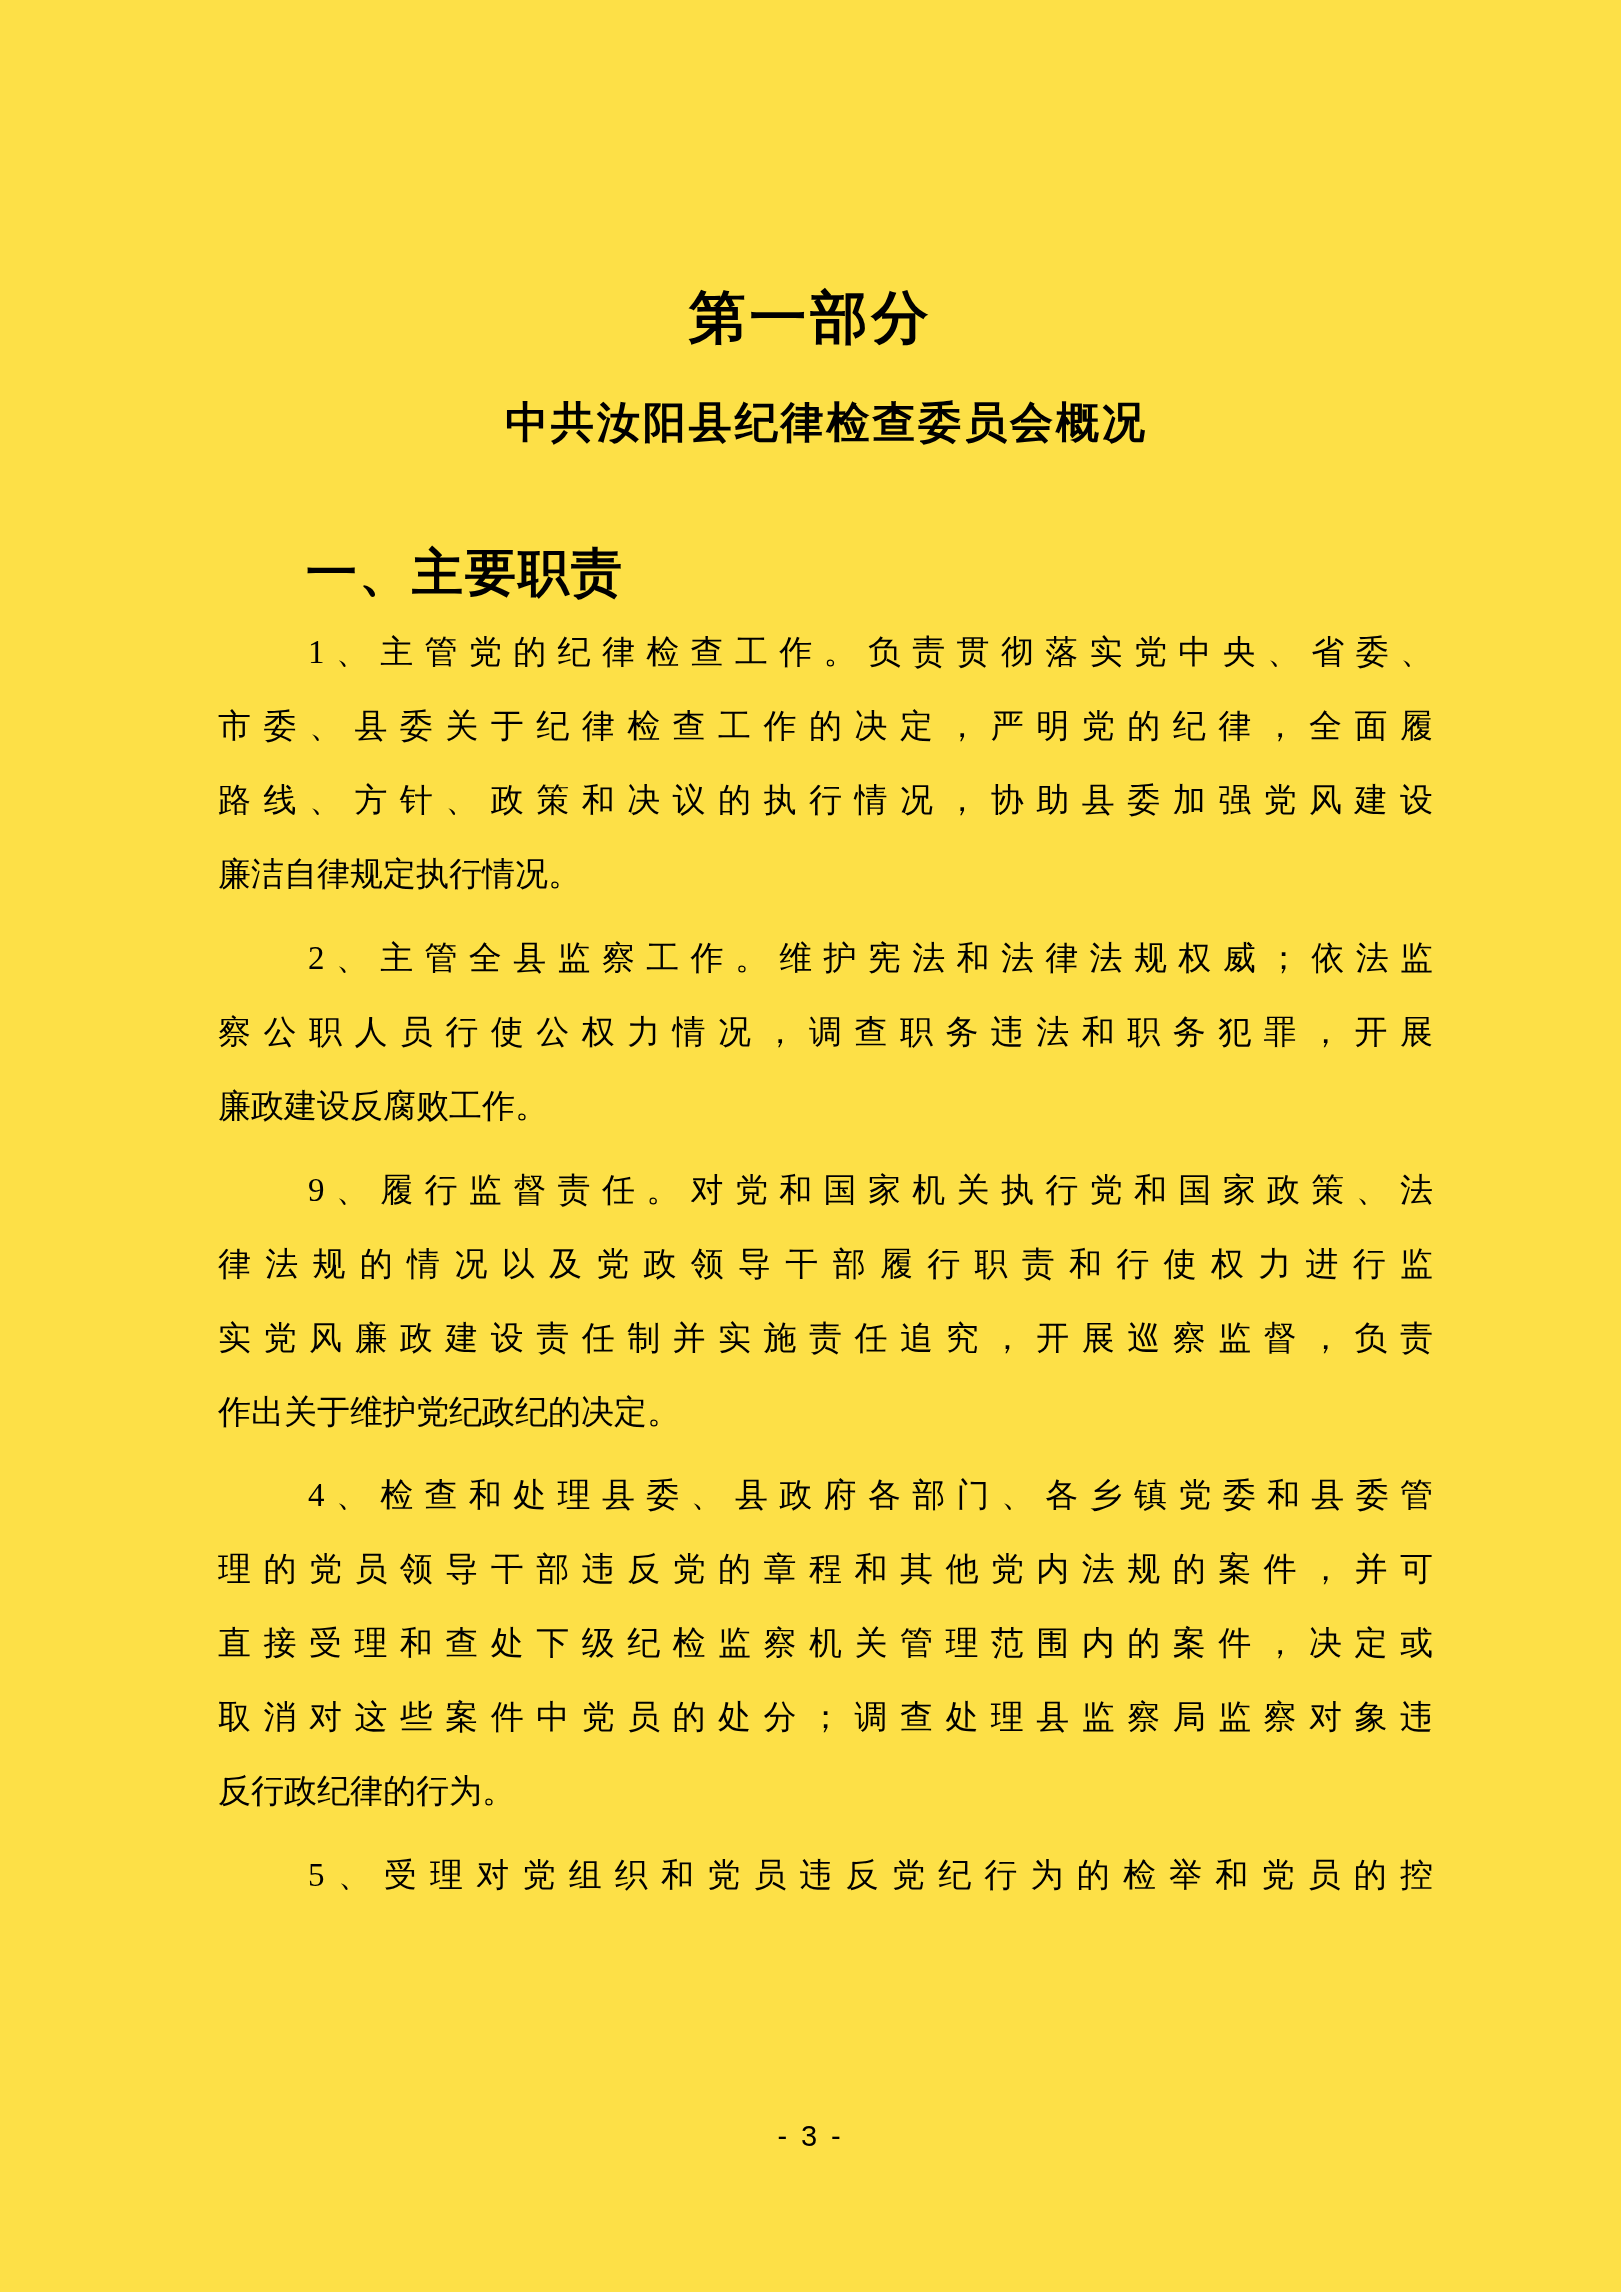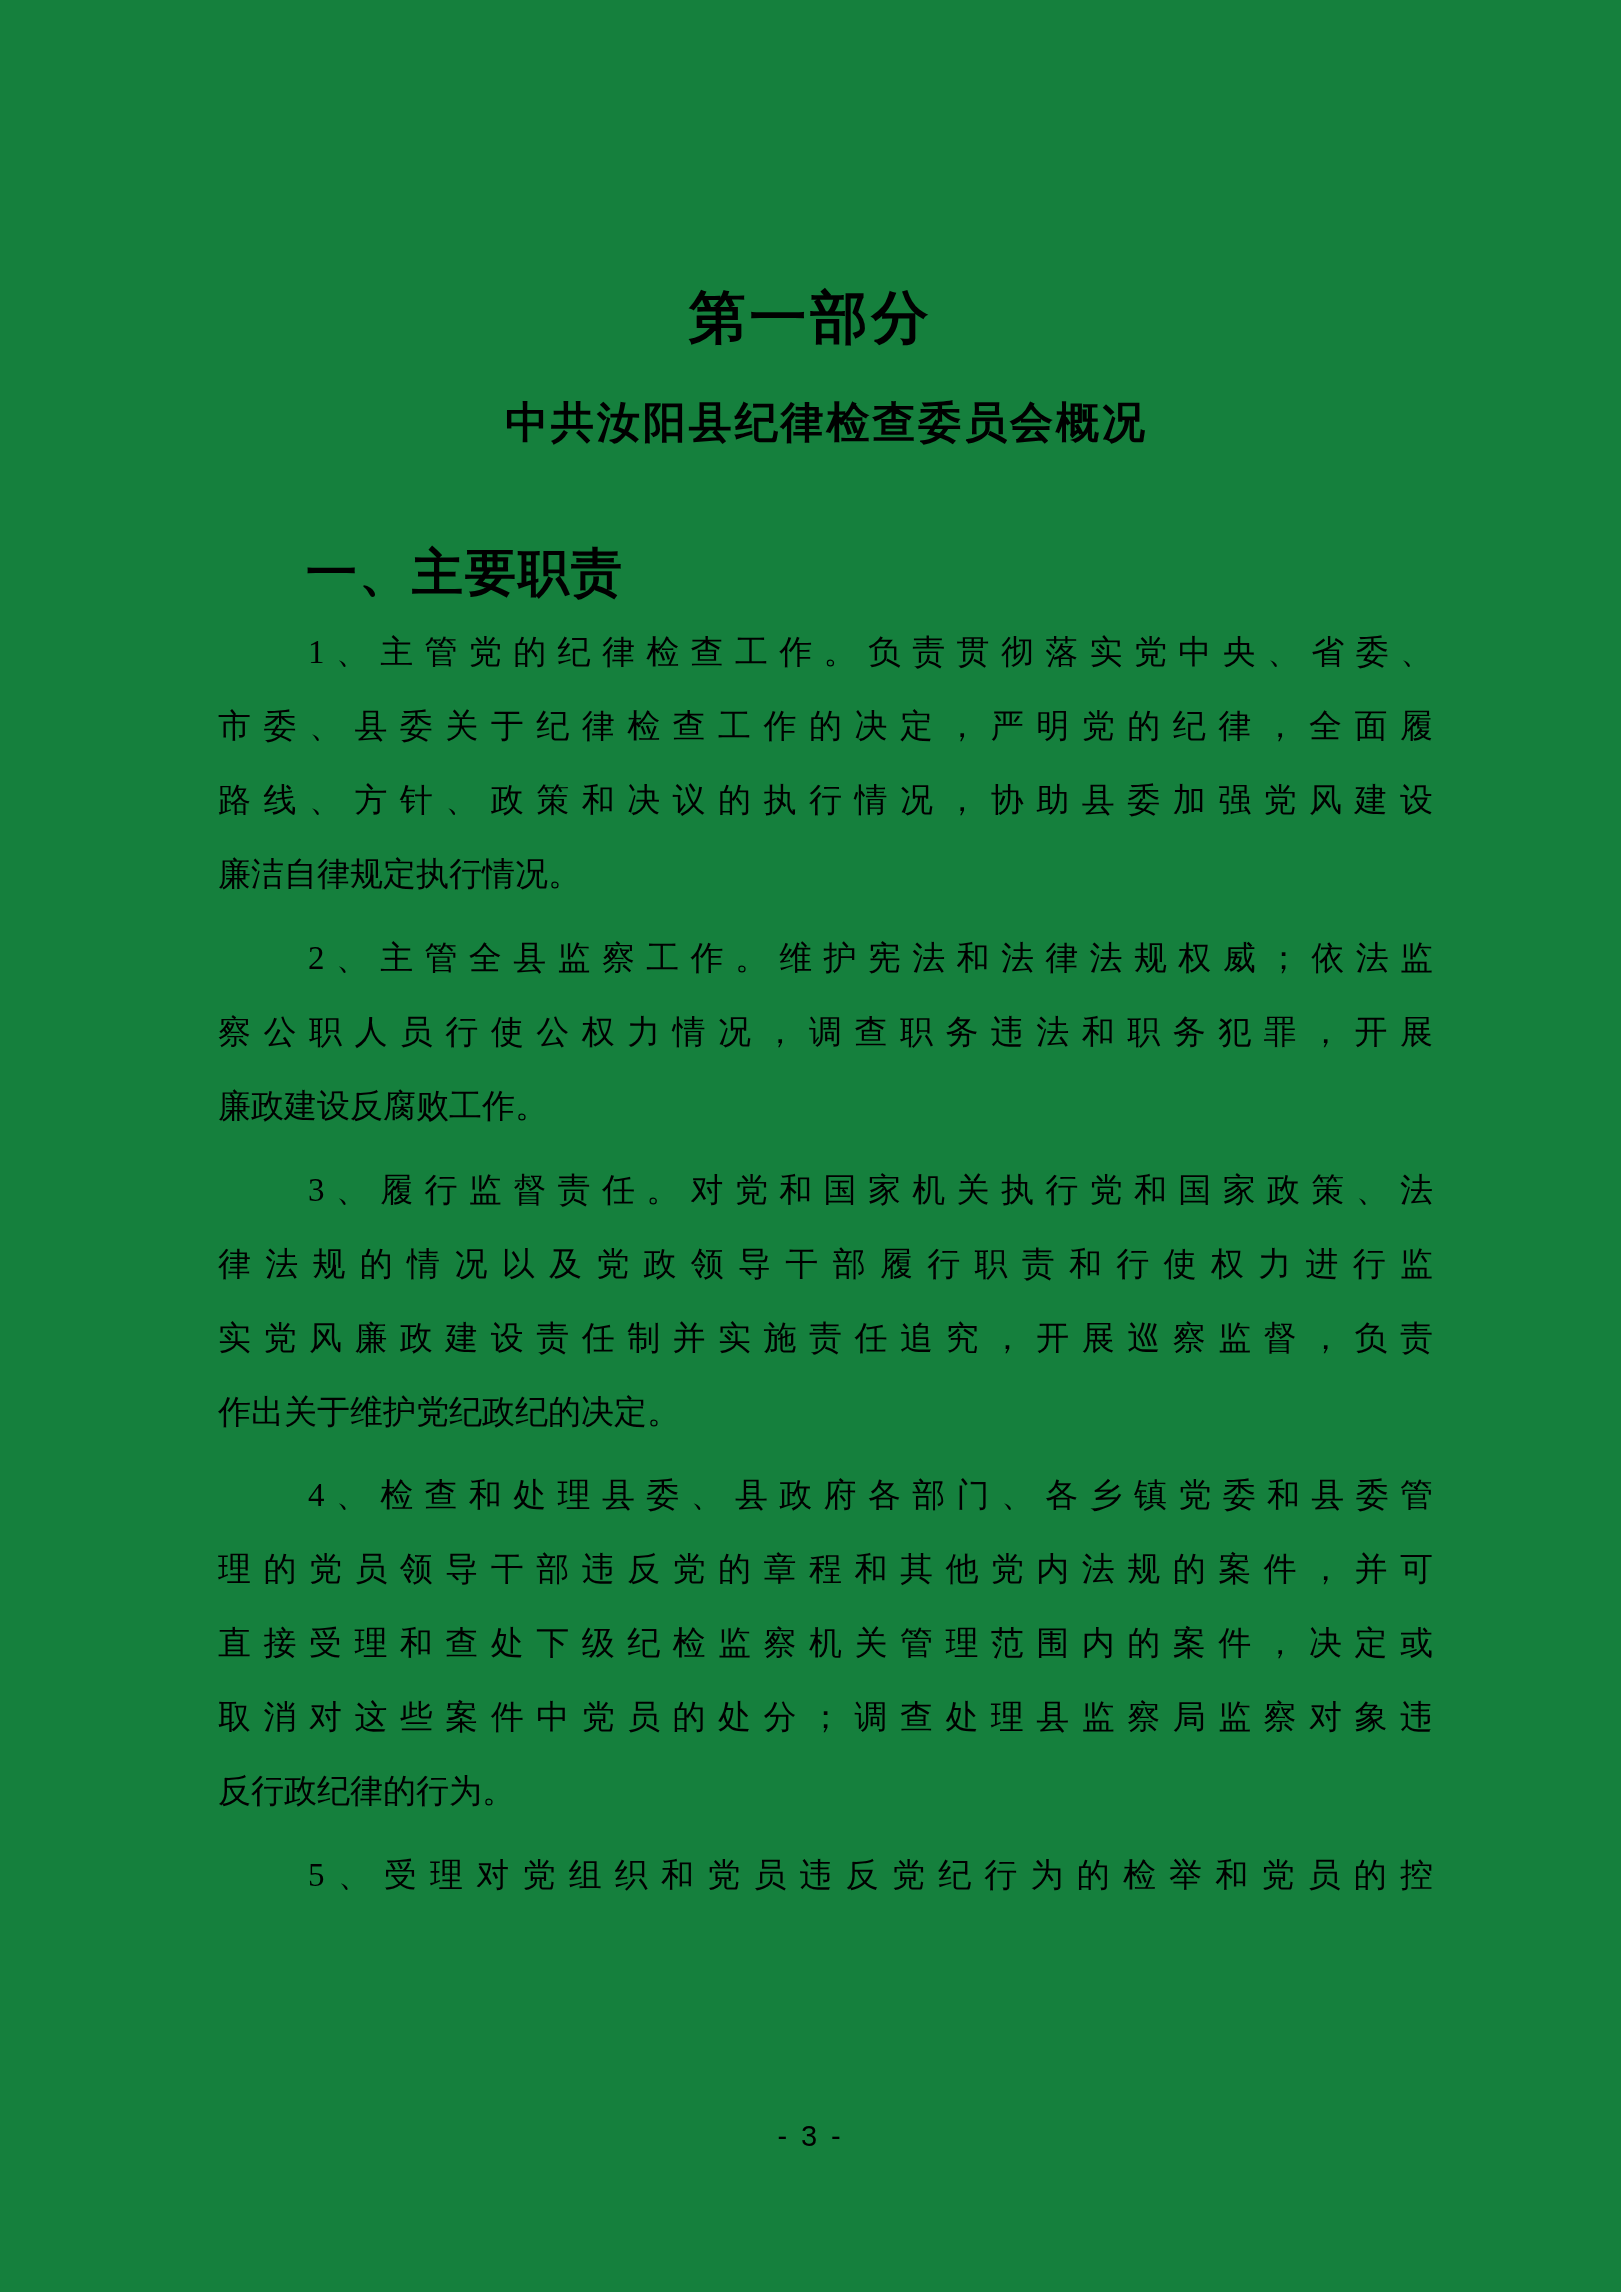--- a/index.html
+++ b/index.html
@@ -13,21 +13,21 @@
     position: relative;
     font-family: "Liberation Serif", serif;
     color: #000000;
     overflow: hidden;
   }
   .page {
     position: absolute;
     left: 0; top: 0;
     width: 1621px;
     height: 2293px;
-    background: #15803d;
+    background: #fde047;
   }
   .part-title {
     position: absolute;
     top: 288px;
     left: 0;
     width: 1621px;
     margin: 0;
     text-align: center;
     font-family: "Liberation Sans", sans-serif;
     font-weight: bold;
@@ -117,21 +117,21 @@
       <div class="line short">廉洁自律规定执行情况。</div>
     </div>
 
     <div class="para">
       <div class="line just indent">2、主管全县监察工作。维护宪法和法律法规权威；依法监</div>
       <div class="line just">察公职人员行使公权力情况，调查职务违法和职务犯罪，开展</div>
       <div class="line short">廉政建设反腐败工作。</div>
     </div>
 
     <div class="para">
-      <div class="line just indent">3、履行监督责任。对党和国家机关执行党和国家政策、法</div>
+      <div class="line just indent">9、履行监督责任。对党和国家机关执行党和国家政策、法</div>
       <div class="line just">律法规的情况以及党政领导干部履行职责和行使权力进行监</div>
       <div class="line just">实党风廉政建设责任制并实施责任追究，开展巡察监督，负责</div>
       <div class="line short">作出关于维护党纪政纪的决定。</div>
     </div>
 
     <div class="para">
       <div class="line just indent">4、检查和处理县委、县政府各部门、各乡镇党委和县委管</div>
       <div class="line just">理的党员领导干部违反党的章程和其他党内法规的案件，并可</div>
       <div class="line just">直接受理和查处下级纪检监察机关管理范围内的案件，决定或</div>
       <div class="line just">取消对这些案件中党员的处分；调查处理县监察局监察对象违</div>

